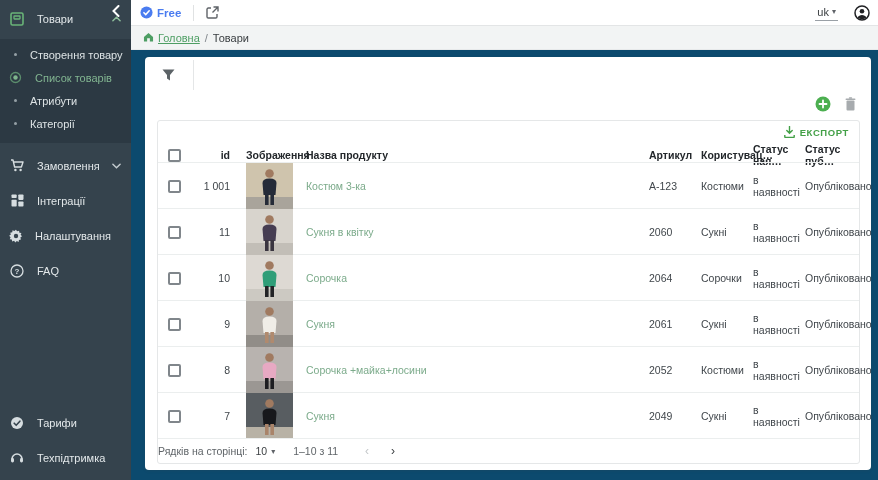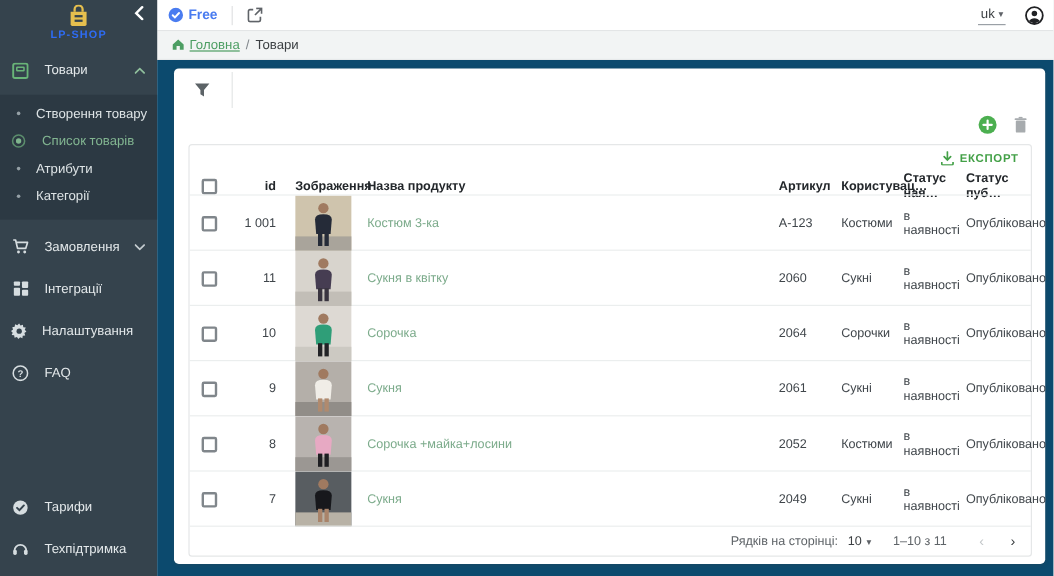--- a/index.html
+++ b/index.html
@@ -67,50 +67,41 @@
   .trow { height:46px; border-top:1px solid #ebeeee; font-size:10.5px; color:#40464b; }
   .cell-id { text-align:right; padding-right:2px; }
   .cell-img { padding-left:14px; }
   .cell-name { padding-left:10px; }
   .link { color:#7cab8b; cursor:pointer; }
   .thumb { width:47px; height:46px; display:block; }
   .cbx { width:13px; height:13px; border:2px solid #80868b; border-radius:2px;
     background:#fff; cursor:pointer; margin-left:4px; }
 
   .pagination { height:25px; border-top:1px solid #ebeeee; display:flex; align-items:center;
-    justify-content:flex-end; font-size:10.5px; color:#5f6468; gap:8px; padding-right:6px; }
+    justify-content:flex-start; font-size:10.5px; color:#5f6468; gap:8px; padding-right:6px; }
   .pp-select { display:flex; align-items:center; gap:4px; cursor:pointer; color:#3c4043; margin-right:10px; }
   .pg-range { margin-right:12px; }
   .pg-btn { width:18px; text-align:center; font-size:12px; cursor:pointer; }
   .pg-btn.disabled { color:#c3c7c9; }
   .pg-btn.enabled { color:#3c4043; }
 
   svg { display:block; }
 </style>
 </head>
 <body>
 
 <div class="app">
 
   <aside class="sidebar">
     <div class="collapse-btn">
       <svg width="9" height="12" viewBox="0 0 9 12">
         <path d="M7.5 1 2.5 6 7.5 11" stroke="#ffffff" stroke-width="2" fill="none" stroke-linecap="round"></path>
       </svg>
     </div>
 
-    <div class="logo-block">
-      <svg width="19" height="19" viewBox="0 0 20 20">
-        <path d="M3 6 h14 v11 a1.5 1.5 0 0 1 -1.5 1.5 h-11 a1.5 1.5 0 0 1 -1.5 -1.5 z" fill="#e6bf4e"></path>
-        <path d="M6.5 6 v-2 a3.5 3.5 0 0 1 7 0 v2" stroke="#e6bf4e" stroke-width="2" fill="none"></path>
-        <rect x="6.5" y="9" width="7" height="2" fill="#35434d"></rect>
-        <rect x="6.5" y="13" width="7" height="2" fill="#35434d"></rect>
-      </svg>
-      <div class="logo-text">LP-SHOP</div>
-    </div>
 
     <div class="nav-item" style="margin-top:6px;">
       <span class="icon-box">
         <svg width="14" height="14" viewBox="0 0 14 14">
           <rect x="1" y="1" width="12" height="12" rx="1.5" stroke="#69b478" stroke-width="1.6" fill="none"></rect>
           <rect x="4" y="4" width="6" height="3" rx="0.5" stroke="#69b478" stroke-width="1.3" fill="none"></rect>
         </svg>
       </span>
       <span class="lbl">Товари</span>
       <svg width="9" height="6" viewBox="0 0 10 6">

